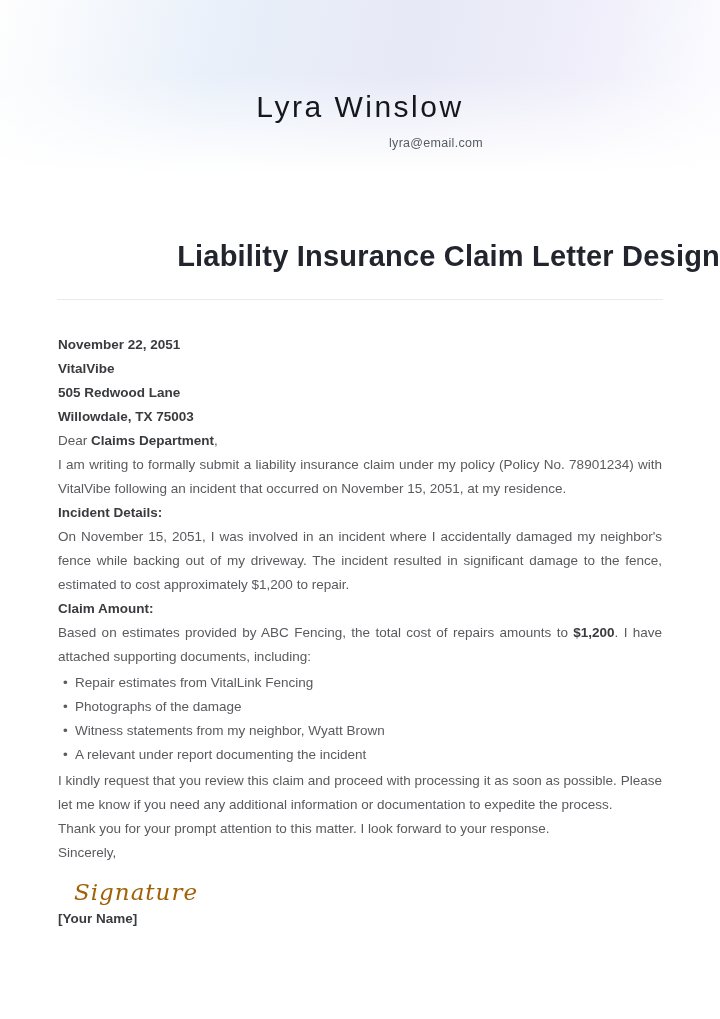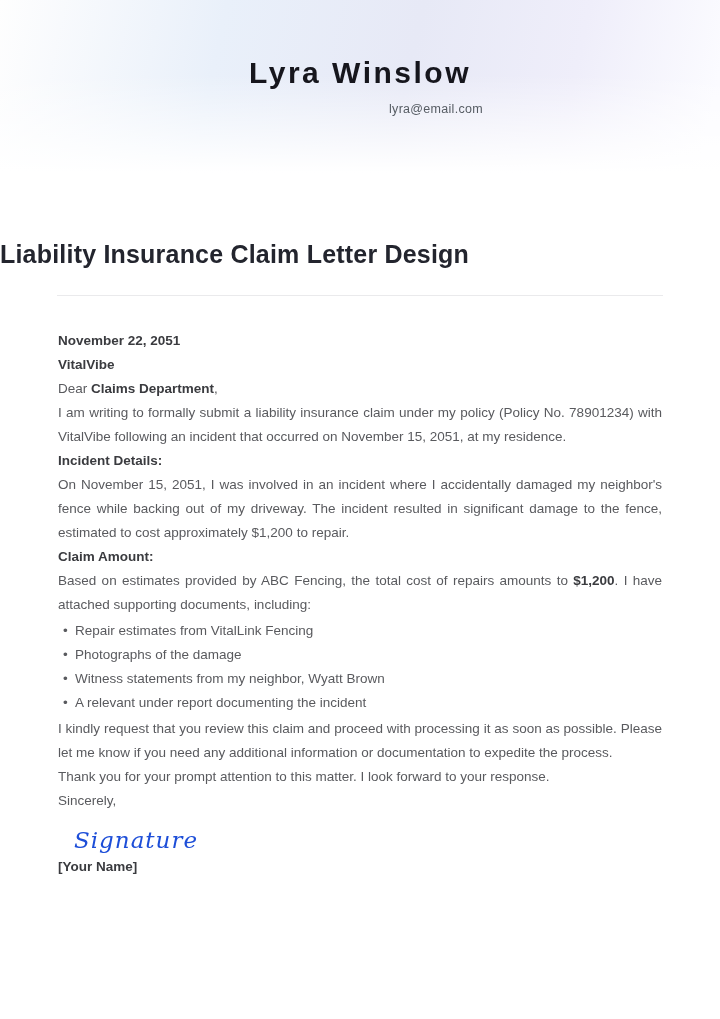--- a/index.html
+++ b/index.html
@@ -11,33 +11,33 @@
   .page{width:720px;height:1019px;position:relative;background:#ffffff;}
 
   
   .hero{
     height:178px;
     background:
       linear-gradient(to bottom, rgba(255,255,255,0) 42%, #ffffff 97%),
       linear-gradient(102deg, #fefefe 0%, #e9f0fa 30%, #e7e9f6 56%, #efeefa 78%, #fbfbff 97%);
   }
   .hero-name{
-    padding-top:56px;text-align:center;
-    font-size:30px;font-weight:700;letter-spacing:2.5px;color:#16161d;
+    padding-top:90px;text-align:center;
+    font-size:30px;font-weight:400;letter-spacing:2.5px;color:#16161d;
   }
   .hero-email-row{margin-top:12px;padding-left:24px;}
   .hero-email{
     display:block;text-align:center;padding-left:128px;box-sizing:border-box;width:100%;
     font-size:12.5px;color:#565c63;letter-spacing:.3px;
   }
 
   
   .doc-title{
-    margin:62px 0 0;text-align:left;
-    font-size:25px;font-weight:700;color:#23252e;letter-spacing:.2px;
+    margin:62px 0 0;text-align:right;
+    font-size:29px;font-weight:700;color:#23252e;letter-spacing:.2px;
   }
   .divider{border:none;border-top:1px solid #eaeaec;margin:26px 57px 0;}
 
   
   .letter{
     margin:33px 57px 0 58px;width:604px;
     font-size:13.5px;line-height:24px;color:#595a5e;
   }
   .letter p{margin:0;}
   .b{font-weight:700;color:#3a3b3f;}
@@ -45,21 +45,21 @@
   .para{text-align:justify;}
   .after-heading{margin-top:7px;}
 
   .bullets{list-style:none;margin:2px;padding:0;}
   .bullets li{position:relative;padding-left:15px;}
   .bullets li::before{content:"\2022";position:absolute;left:3px;color:#595a5e;}
 
   .signature{
     margin:12px 0 0 16px;
     font-family:"DejaVu Serif",serif;font-style:italic;
-    font-size:23px;line-height:30px;color:#1d4ed8;letter-spacing:1px;
+    font-size:23px;line-height:30px;color:#a16207;letter-spacing:1px;
   }
   .name-ph{margin-top:22px;}
 </style>
 </head>
 <body>
 
 <div class="page">
 
   <header class="hero">
     <div class="hero-name">Lyra Winslow</div>
@@ -68,20 +68,22 @@
     </div>
   </header>
 
   <h1 class="doc-title">Liability Insurance Claim Letter Design</h1>
   <hr class="divider">
 
   <main class="letter">
 
     <p class="b">November 22, 2051</p>
     <p class="b sp">VitalVibe</p>
+    <p class="b sp">505 Redwood Lane</p>
+    <p class="b sp">Willowdale, TX 75003</p>
 
     <p><span>Dear </span><span class="b">Claims Department</span><span>,</span></p>
 
     <p class="para">I am writing to formally submit a liability insurance claim under my policy (Policy No. 78901234) with VitalVibe following an incident that occurred on November 15, 2051, at my residence.</p>
 
     <p class="b">Incident Details:</p>
     <p class="para after-heading">On November 15, 2051, I was involved in an incident where I accidentally damaged my neighbor's fence while backing out of my driveway. The incident resulted in significant damage to the fence, estimated to cost approximately $1,200 to repair.</p>
 
     <p class="b">Claim Amount:</p>
     <p class="para after-heading"><span>Based on estimates provided by ABC Fencing, the total cost of repairs amounts to </span><span class="b">$1,200</span><span>. I have attached supporting documents, including:</span></p>

